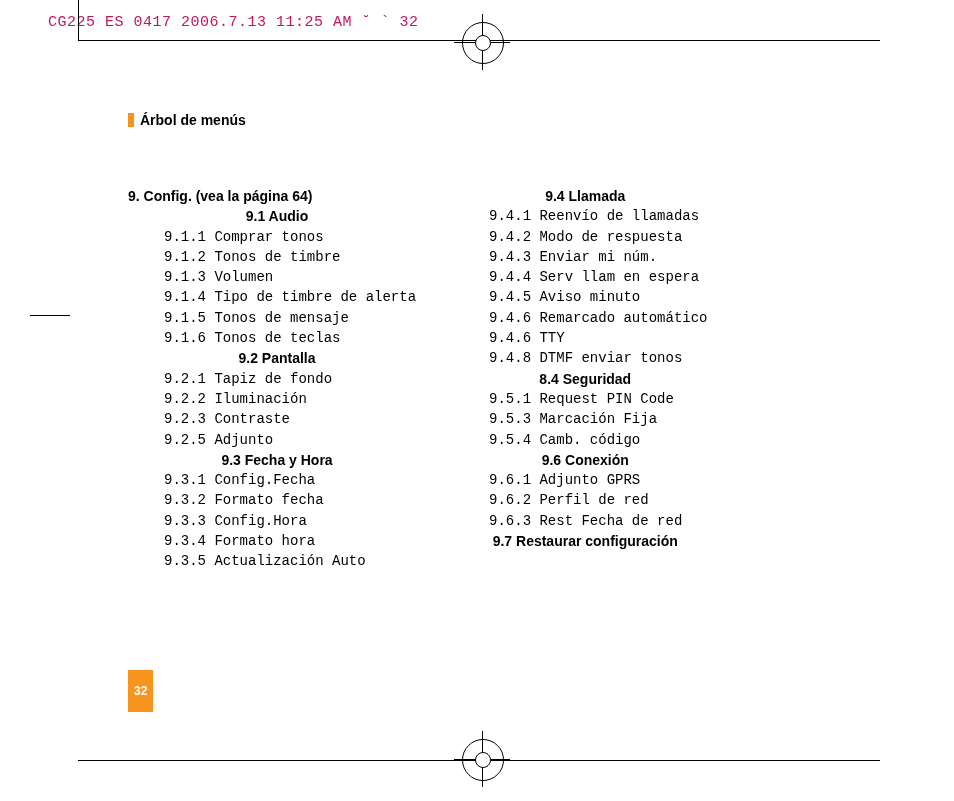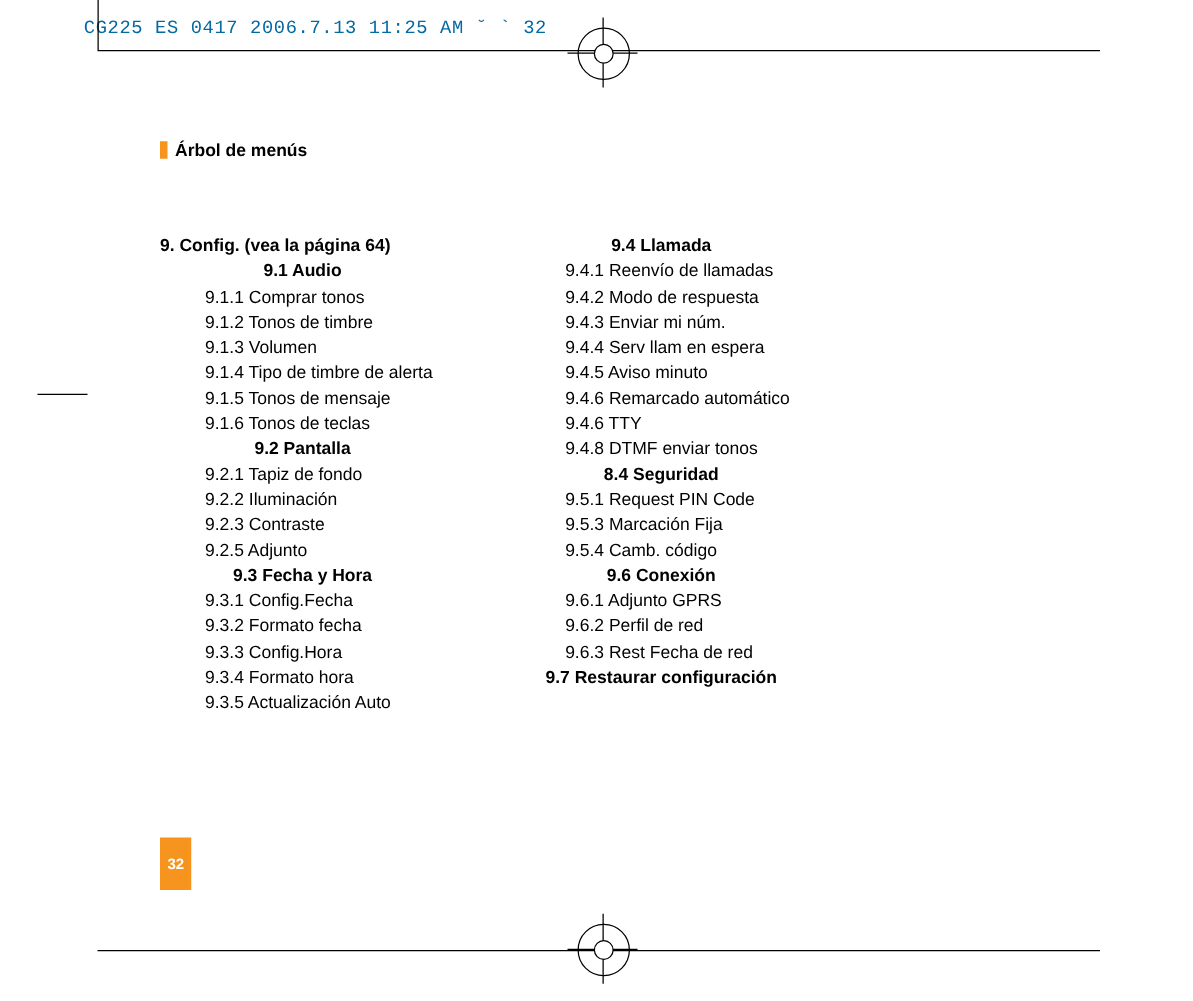--- a/index.html
+++ b/index.html
@@ -9,24 +9,24 @@
     height: 801px;
     background: #fff;
     font-family: "Helvetica Neue", Helvetica, Arial, sans-serif;
     color: #000;
     position: relative;
     overflow: hidden;
   }
   .header-line {
     position: absolute;
     top: 14px;
-    left: 67px;
+    left: 48px;
     font-family: "Courier New", monospace;
     font-size: 15px;
-    color: #0369a1;
+    color: #be185d;
     letter-spacing: 0.5px;
   }
   
   .crop-top-h { position:absolute; top:40px; left:78px; width:802px; height:1px; background:#000;}
   .crop-top-v { position:absolute; top:0; left:78px; width:1px; height:40px; background:#000;}
   .crop-reg-top {
     position:absolute; top:14px; left:454px; width:56px; height:56px;
   }
   .crop-reg-bottom {
     position:absolute; bottom:14px; left:454px; width:56px; height:56px;
@@ -48,28 +48,28 @@
     width:6px;
     height:14px;
     background:#f7941e;
   }
   .columns {
     position:absolute;
     top:186px;
     left:128px;
     width:760px;
     display:flex;
-    gap:80px;
+    gap:47px;
     font-size:14px;
     line-height:1.45;
   }
   .col { flex:0 0 auto; }
   .lvl0 { font-weight:bold; padding-left:0;}
   .lvl1 { font-weight:bold; padding-left:10px;text-align:center;}
-  .lvl2 { font-weight:normal; padding-left:36px;}
+  .lvl2 { font-weight:normal; padding-left:36px;font-family:Liberation Mono, monospace;}
   .col-b .lvl1 { padding-left:0;}
   .col-b .lvl2 { padding-left:26px;}
   .page-num {
     position:absolute;
     top:670px;
     left:128px;
     background:#f7941e;
     color:#fff;
     font-size:12px;
     font-weight:bold;

